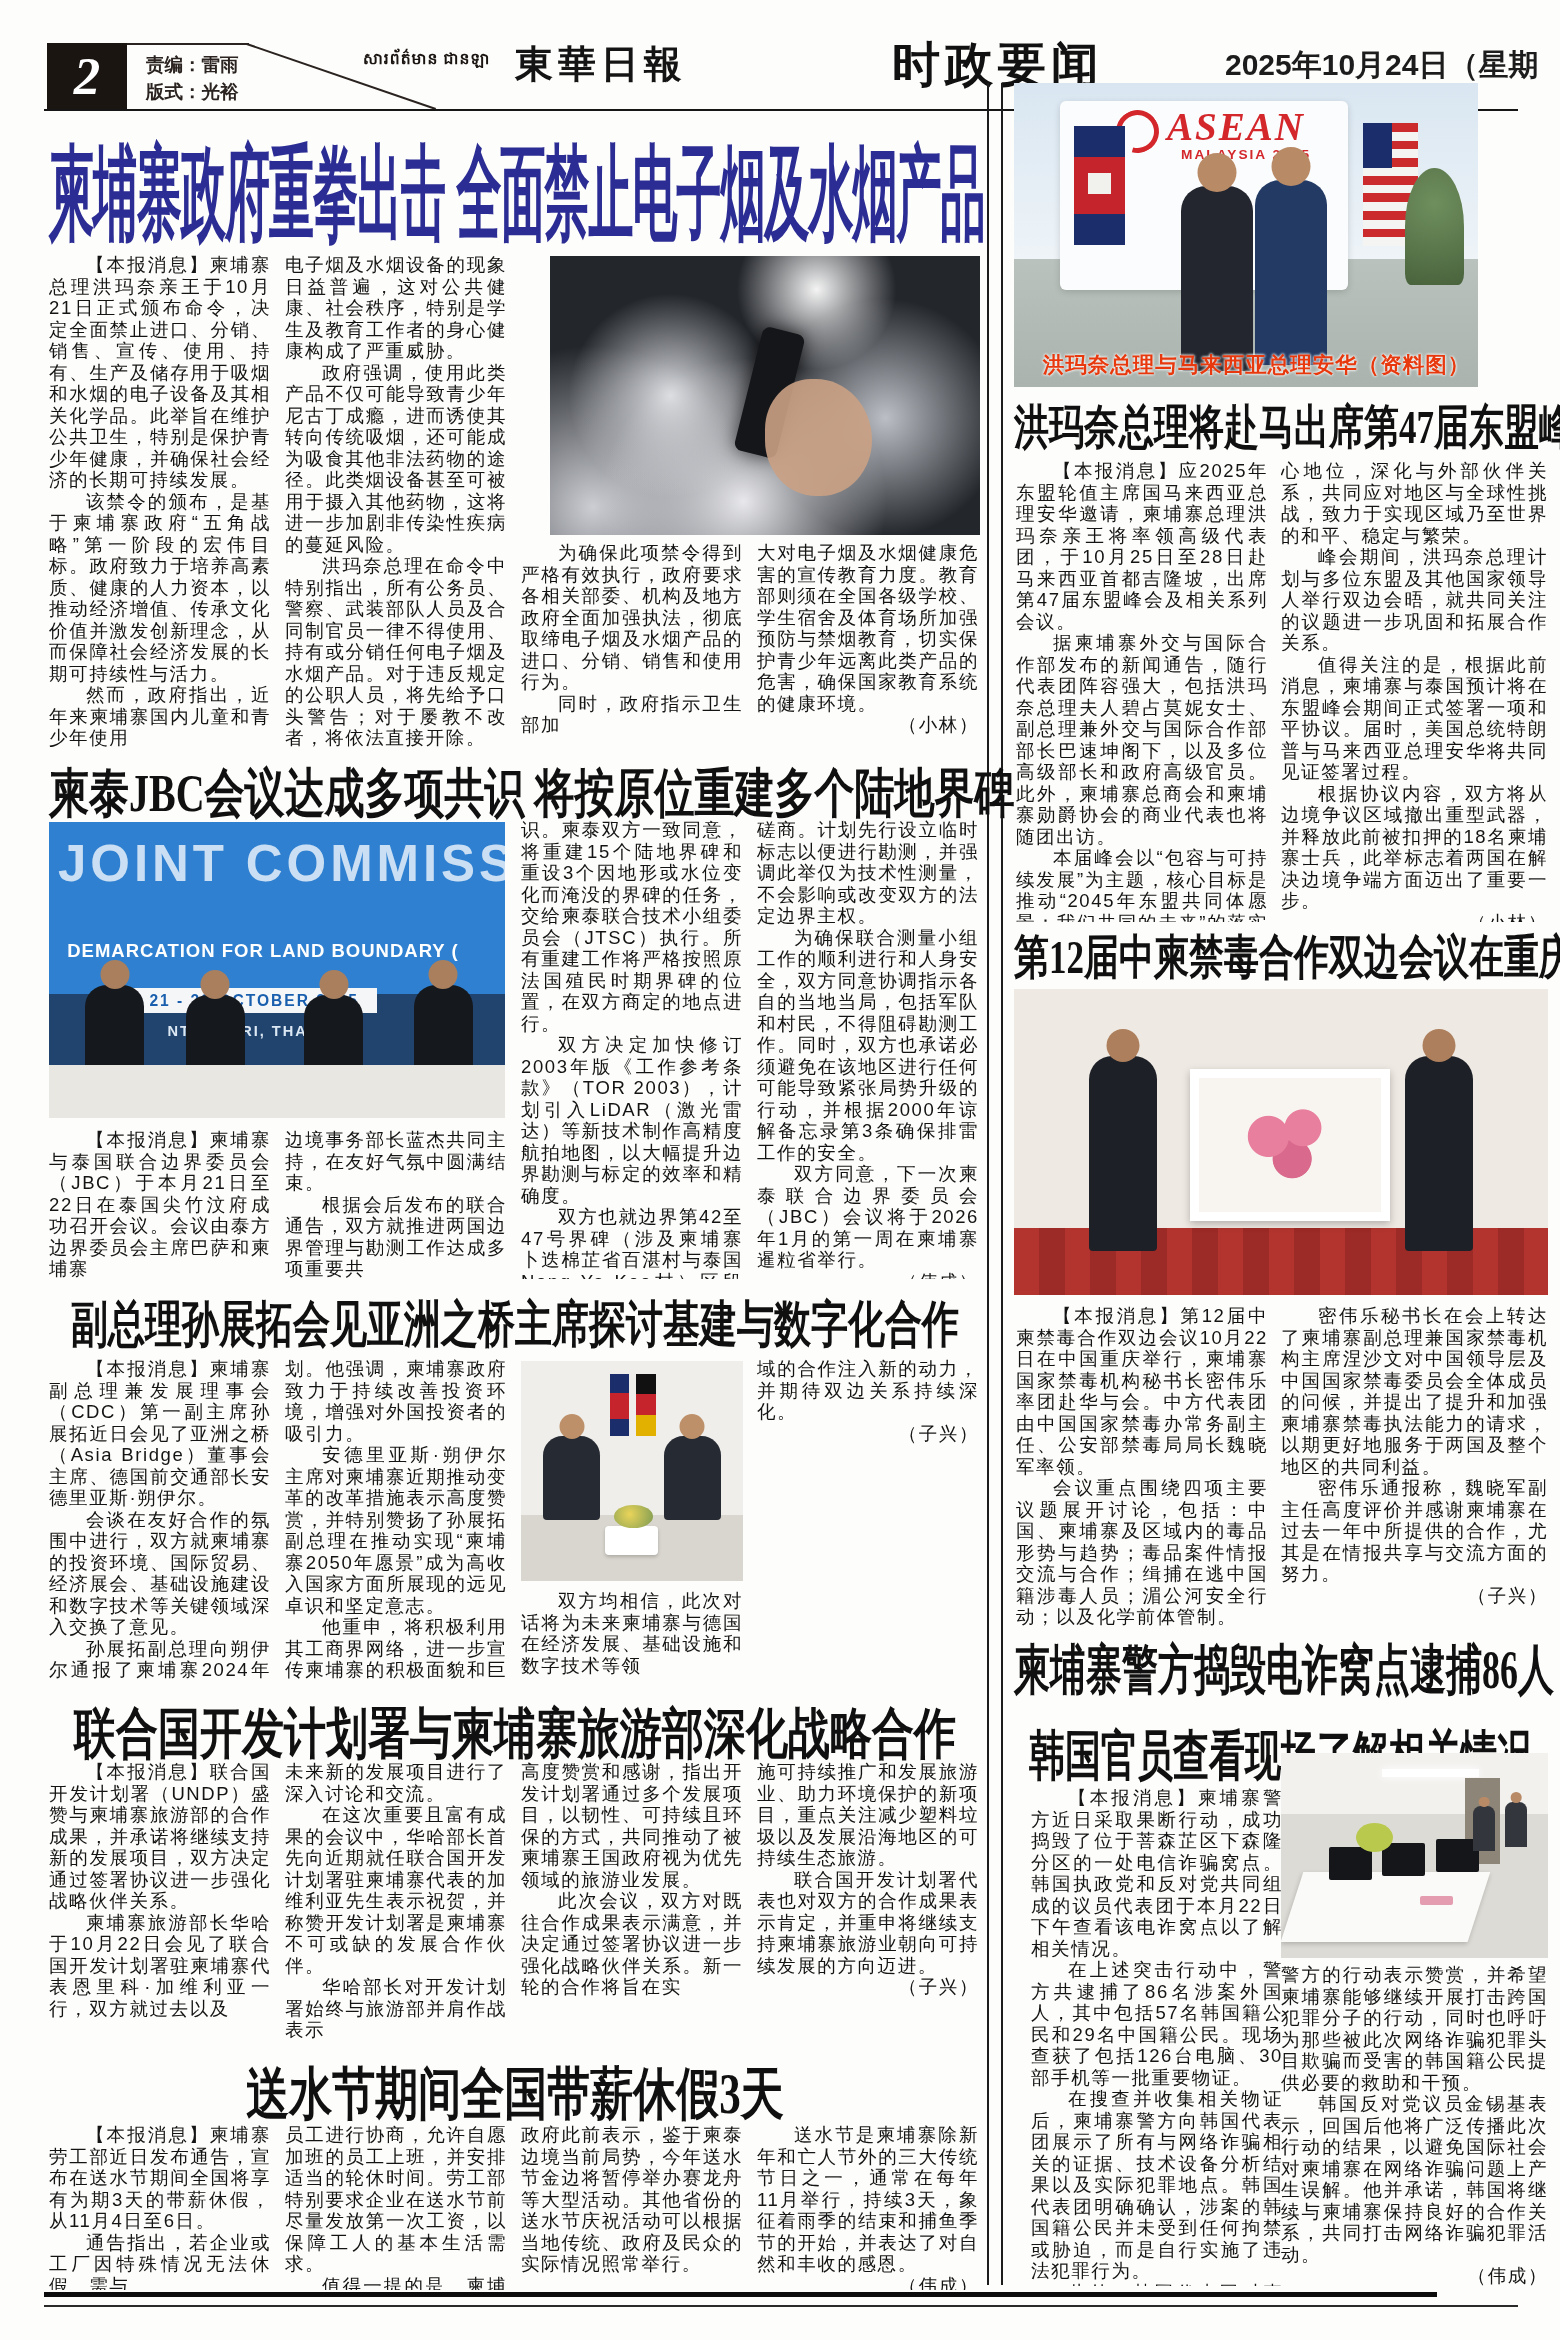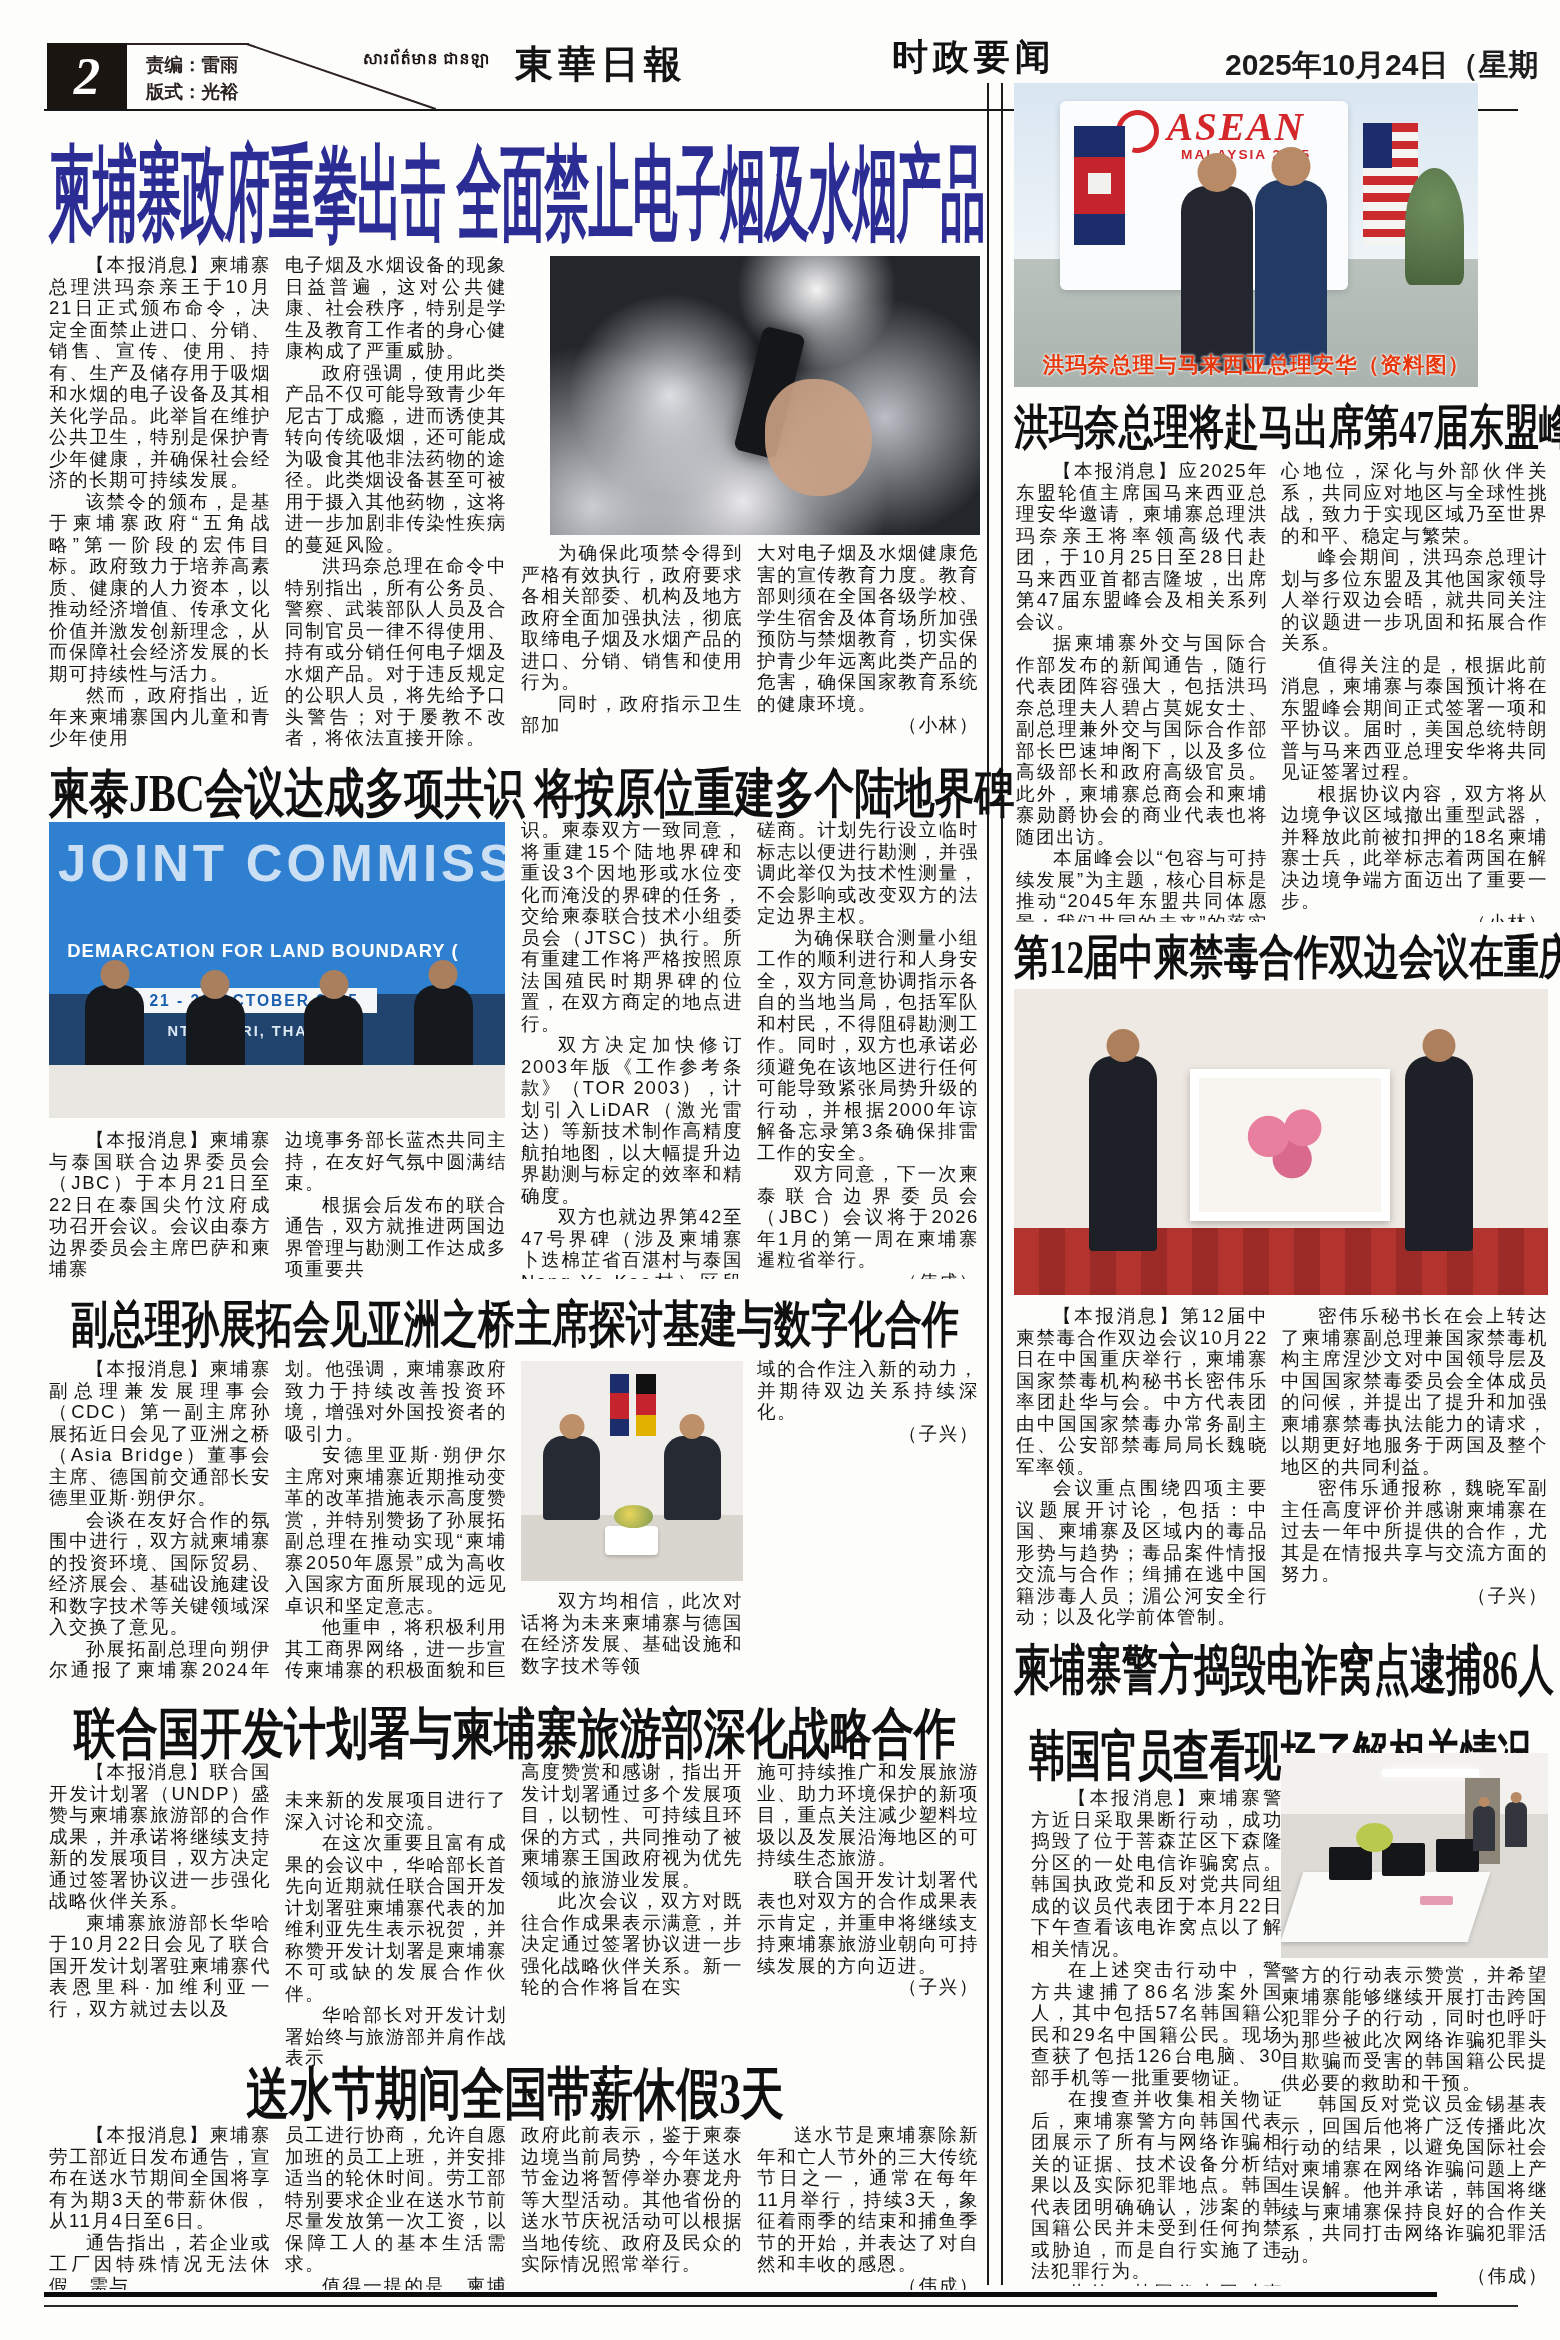--- a/index.html
+++ b/index.html
@@ -11,21 +11,21 @@
        display:flex;align-items:center;justify-content:center;}
   .pagenum{color:#fff;font-family:"Liberation Serif","DejaVu Serif",serif;
        font-size:53px;font-style:italic;font-weight:700;line-height:1;}
   .credits-topline{left:127px;top:43px;width:122px;height:0;border-top:2.9px solid #2a2320;}
   .credits-diag{left:247px;top:43px;width:200px;height:0;border-top:2.9px solid #2a2320;
        transform:rotate(19deg);transform-origin:left top;}
   .credits{left:146px;top:51px;font-size:18.5px;line-height:27px;font-weight:700;color:#2a2320;}
   .khmer{left:363px;top:49px;font-size:15.6px;font-weight:700;color:#1b1512;letter-spacing:1px;}
   .masthead{left:515px;top:39px;font-size:38px;font-weight:700;letter-spacing:4.9px;
        font-family:"Liberation Serif","DejaVu Serif",serif;color:#141414;}
-  .section-title{left:892px;top:33px;font-size:36px;font-weight:900;letter-spacing:4.9px;color:#111;}
+  .section-title{left:892px;top:33px;font-size:48px;font-weight:900;letter-spacing:4.9px;color:#111;}
   .page-date{left:1225px;top:45px;font-size:30px;font-weight:700;color:#1c1c1c;}
   .header-rule{left:44px;top:109px;width:1474px;height:2px;background:#161616;}
   
   .hl{text-align:center;white-space:nowrap;overflow:visible;}
   .hl .in{display:inline-block;font-weight:900;transform-origin:center top;
        font-family:"Liberation Serif","DejaVu Serif",serif;color:#101010;}
   .hl-blue .in{font-family:"Liberation Sans","DejaVu Sans",sans-serif;color:#2c2d94;}
   
   .col{font-size:18.5px;line-height:21.5px;letter-spacing:1.6px;text-align:justify;
        overflow:hidden;color:#141414;font-weight:500;}
@@ -233,21 +233,21 @@
     <p class="r">（子兴）</p>
   </div>
 
 <div class="abs hl" style="left:49px;top:1697px;width:932px;height:57px;">
   <span class="in" style="font-size:42px;transform:scaleY(1.3);">联合国开发计划署与柬埔寨旅游部深化战略合作</span>
 </div>
 <div class="abs col" style="left:49px;top:1761px;width:222px;height:293px;">
     <p class="ind">【本报消息】联合国开发计划署（UNDP）盛赞与柬埔寨旅游部的合作成果，并承诺将继续支持新的发展项目，双方决定通过签署协议进一步强化战略伙伴关系。</p>
     <p class="ind">柬埔寨旅游部长华哈于10月22日会见了联合国开发计划署驻柬埔寨代表恩里科·加维利亚一行，双方就过去以及</p>
   </div>
-<div class="abs col" style="left:285px;top:1761px;width:222px;height:293px;margin-top:28px;">
+<div class="abs col" style="left:285px;top:1761px;width:222px;height:293px;">
     <p>未来新的发展项目进行了深入讨论和交流。</p>
     <p class="ind">在这次重要且富有成果的会议中，华哈部长首先向近期就任联合国开发计划署驻柬埔寨代表的加维利亚先生表示祝贺，并称赞开发计划署是柬埔寨不可或缺的发展合作伙伴。</p>
     <p class="ind">华哈部长对开发计划署始终与旅游部并肩作战表示</p>
   </div>
 <div class="abs col" style="left:521px;top:1761px;width:222px;height:293px;">
     <p>高度赞赏和感谢，指出开发计划署通过多个发展项目，以韧性、可持续且环保的方式，共同推动了被柬埔寨王国政府视为优先领域的旅游业发展。</p>
     <p class="ind">此次会议，双方对既往合作成果表示满意，并决定通过签署协议进一步强化战略伙伴关系。新一轮的合作将旨在实</p>
   </div>
 <div class="abs col" style="left:757px;top:1761px;width:222px;height:293px;">
     <p>施可持续推广和发展旅游业、助力环境保护的新项目，重点关注减少塑料垃圾以及发展沿海地区的可持续生态旅游。</p>

